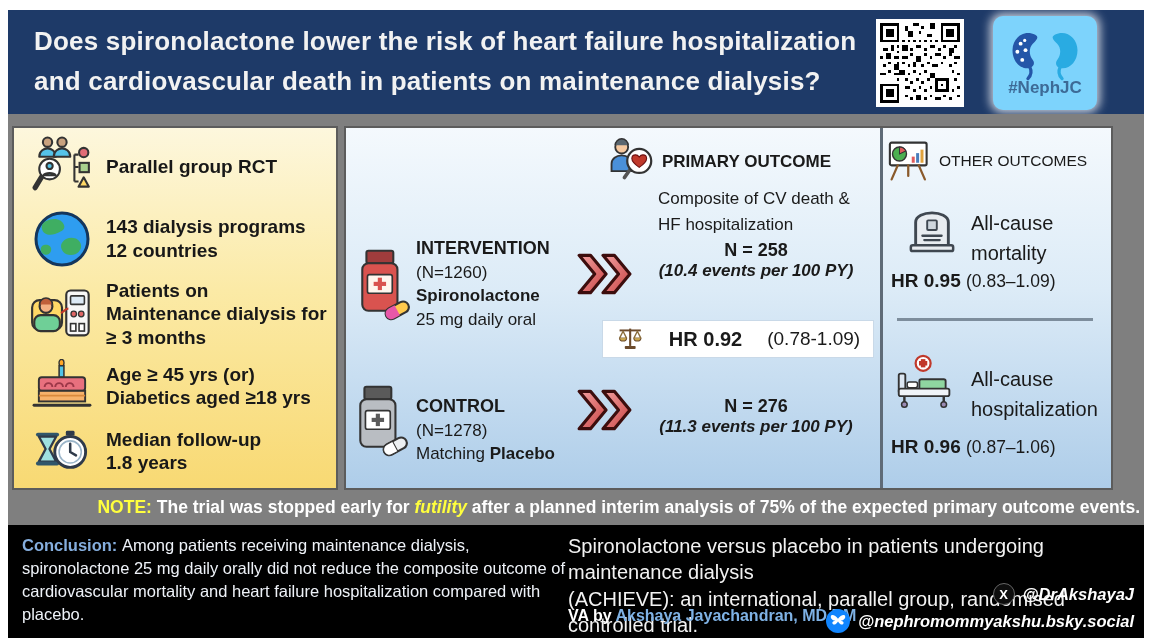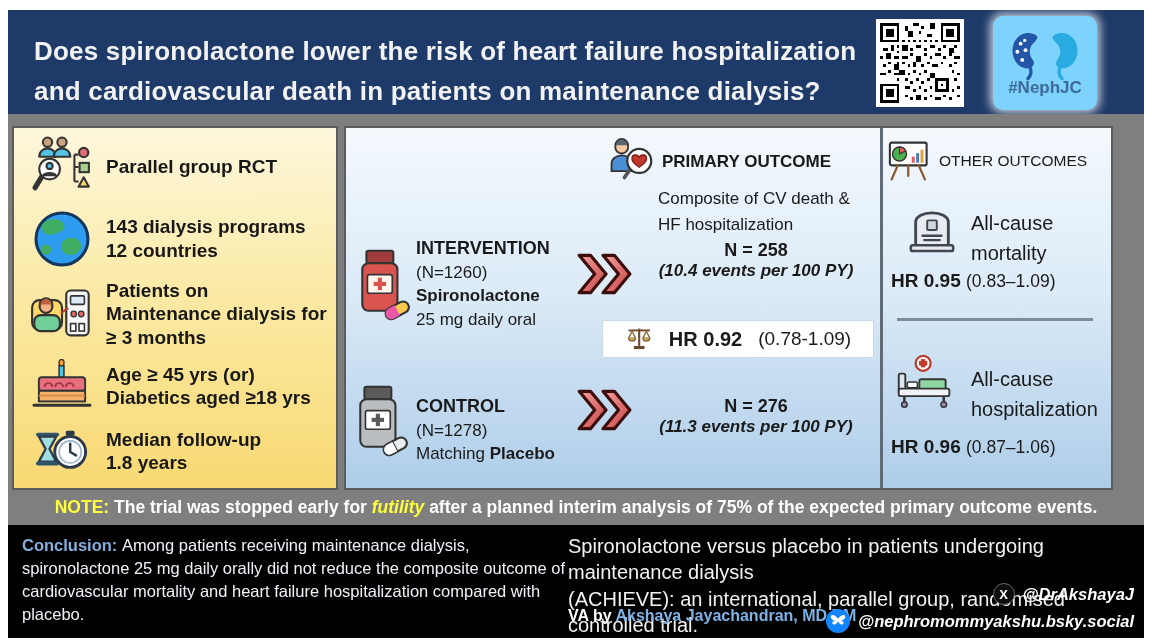--- a/index.html
+++ b/index.html
@@ -5,21 +5,21 @@
   * { box-sizing: border-box; }
   html,body { margin:0; padding:0; }
   body {
     width:1152px; height:644px; position:relative; overflow:hidden;
     background:#ffffff; font-family:"Liberation Sans", sans-serif; color:#1a1a1a;
   }
   .pre { white-space:pre-line; }
 
   
   .titlebar { position:absolute; left:8px; top:10px; width:1136px; height:104px; background:#1e3a68; }
-  .title { position:absolute; left:26px; top:21px; font-size:26px; font-weight:600; color:#f2f2f2; line-height:1.55; letter-spacing:0.2px; }
+  .title { position:absolute; left:26px; top:11px; font-size:26px; font-weight:600; color:#f2f2f2; line-height:1.55; letter-spacing:0.2px; }
   .qrbox { position:absolute; left:868px; top:9px; width:88px; height:88px; background:#ffffff; padding:4px; }
   .logo { position:absolute; left:985px; top:6px; width:104px; height:94px; background:#7dd3fc; border-radius:10px;
           display:flex; flex-direction:column; align-items:center; justify-content:center;
           box-shadow:0 0 10px 3px rgba(255,255,255,0.75); }
   .logo-text { color:#3d6a96; font-size:17px; font-weight:700; margin-top:-3px; }
 
   
   .band { position:absolute; left:8px; top:114px; width:1136px; height:411px; background:#7f7f7f; }
   .panel { position:absolute; top:12px; height:364px; border:2px solid #5c5c5c; }
   .panel-left { left:4px; width:326px; padding:8px 4px 10px 10px;
@@ -37,36 +37,36 @@
   .abs { position:absolute; }
   .po-title { left:316px; top:24px; font-size:17px; font-weight:700; }
   .po-desc  { left:312px; top:58px; font-size:17px; line-height:1.55; }
   .arm-txt  { font-size:17px; line-height:1.38; }
   .arm-h    { font-size:18px; font-weight:700; }
   .b        { font-weight:700; }
   .res      { width:244px; text-align:center; }
   .res-n    { font-size:18px; font-weight:700; }
   .res-rate { font-size:17px; font-weight:700; font-style:italic; }
   .hrbox { left:256px; top:192px; width:272px; height:38px; background:#ffffff; border:1px solid #c9d9e8;
-           display:flex; align-items:center; justify-content:center; gap:16px; }
+           display:flex; align-items:center; justify-content:center; gap:25px; }
   .hr-main { font-size:20px; font-weight:700; }
   .hr-ci   { font-size:19px; }
 
   
   .rp { position:absolute; left:537px; top:0; width:230px; height:360px; }
   .rp-head { left:4px; top:12px; display:flex; align-items:center; gap:6px; }
   .rp-head .lbl { font-size:15.5px; font-weight:400; }
   .out-txt { font-size:20px; line-height:1.5; }
   .out-hr  { font-size:19px; }
   .out-hr .hrb { font-weight:700; }
   .out-hr .ci  { font-size:17.5px; font-weight:400; }
   .hline { left:14px; top:190px; width:196px; height:3px; background:#7d8d9c; }
 
   
-  .note { position:absolute; left:4px; right:4px; top:383px; text-align:center;
+  .note { position:absolute; left:4px; right:4px; top:383px; text-align:right;
           font-size:17.5px; font-weight:700; color:#ffffff; }
   .note-y { color:#ffff3d; }
   .note-f { color:#ffff3d; font-style:italic; }
 
   
   .footer { position:absolute; left:8px; top:525px; width:1136px; height:113px; background:#000000; }
   .concl { position:absolute; left:14px; top:9px; width:545px; font-size:16.5px; line-height:1.4; color:#eef2f8; }
   .concl-label { color:#85aede; font-weight:700; }
   .fright { position:absolute; left:560px; top:8px; width:568px; height:100px; }
   .cit { font-size:20px; color:#f2f2f2; line-height:1.32; }

